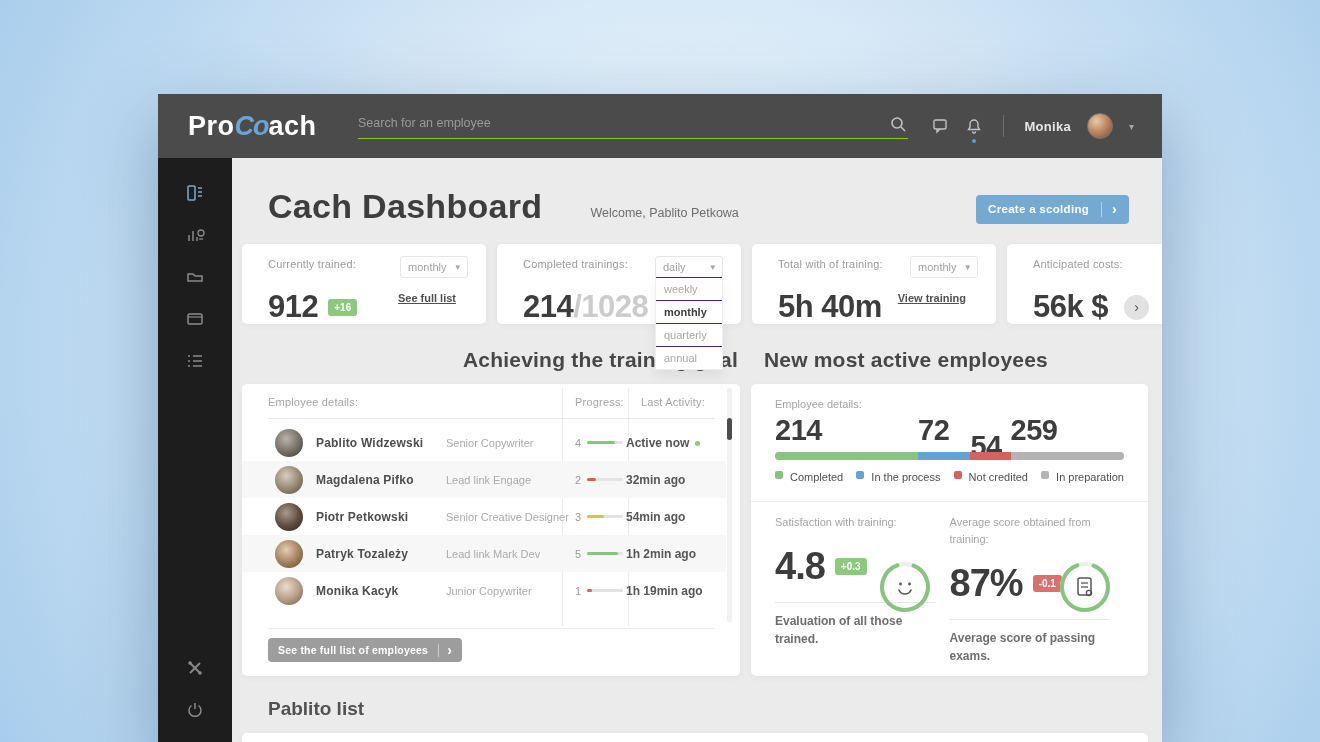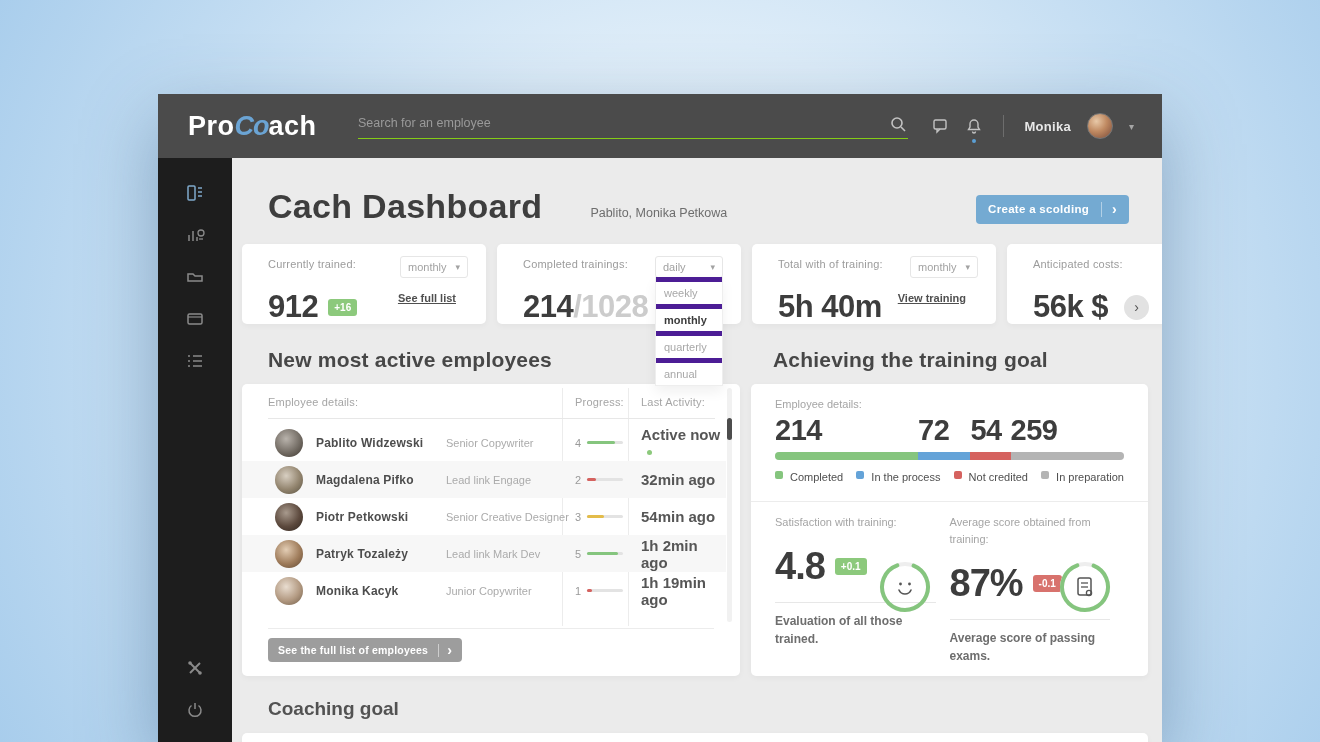--- a/index.html
+++ b/index.html
@@ -50,21 +50,21 @@
   .stat-value-row { display:flex; align-items:center; margin-top:19px; }
   .stat-value { font-size:31px; font-weight:bold; color:#3d3d3d; letter-spacing:-.5px; }
   .stat-total { font-size:31px; font-weight:bold; color:#cccccc; letter-spacing:-.5px; }
   .badge { font-size:10px; font-weight:bold; color:#fff; border-radius:3px; padding:3px 6px; margin-left:10px; }
   .badge.green { background:#8cc97c; }
   .badge.red { background:#d8726d; }
   .stat-link { position:absolute; right:30px; bottom:20px; font-size:11px; font-weight:bold; color:#4f4f4f; text-decoration:underline; cursor:pointer; }
   .dropdown { position:absolute; top:12px; right:18px; width:68px; border:1px solid #e6e6e6; border-radius:3px; background:#fff; font-size:11px; color:#a2a2a2; padding:4px 7px; display:flex; justify-content:space-between; align-items:center; cursor:pointer; }
   .dropdown .dd-chev { font-size:9px; color:#a2a2a2; }
   .dd-menu { position:absolute; top:33px; right:18px; width:68px; background:#fff; border:1px solid #eee; border-top:none; z-index:20; box-shadow:0 6px 12px rgba(0,0,0,.06); }
-  .dd-item { font-size:11px; color:#a8a8a8; padding:5px 8px; border-top:5px solid #4c1d95; cursor:pointer; }
+  .dd-item { font-size:11px; color:#a8a8a8; padding:5px 8px; border-top:1px solid #4c1d95; cursor:pointer; }
   .dd-item.selected { color:#3c3c3c; font-weight:bold; }
   .circle-btn { width:25px; height:25px; border-radius:50%; background:#e2e2e2; color:#555; margin-left:16px; display:flex; align-items:center; justify-content:center; cursor:pointer; font-size:13px; }
   
   .section-titles { display:flex; margin-top:24px; }
   .sec-title { font-size:21px; font-weight:bold; color:#474747; letter-spacing:.2px; }
   .sec-title.left { margin-left:26px; }
   .sec-title.right { margin-left:221px; }
   
   .cards-row { display:flex; margin-top:12px; }
   .table-card { position:relative; width:498px; height:292px; background:#fff; border-radius:5px; box-shadow:0 2px 6px rgba(0,0,0,.04); overflow:hidden; }
@@ -80,21 +80,21 @@
   .emp-row:nth-child(1) .emp-avatar { background:radial-gradient(circle at 40% 35%, #b9b3ac 0%, #6e675f 60%, #3c362f 100%); }
   .emp-row:nth-child(2) .emp-avatar { background:radial-gradient(circle at 40% 35%, #d8cfc2 0%, #93856f 55%, #57503f 100%); }
   .emp-row:nth-child(3) .emp-avatar { background:radial-gradient(circle at 40% 35%, #a89a8d 0%, #5d4a3e 55%, #2e241d 100%); }
   .emp-row:nth-child(4) .emp-avatar { background:radial-gradient(circle at 40% 35%, #e3cdb4 0%, #a07d5c 55%, #5f4630 100%); }
   .emp-row:nth-child(5) .emp-avatar { background:radial-gradient(circle at 40% 35%, #e9ddd0 0%, #b39a82 55%, #6d5a46 100%); }
   .emp-name { position:absolute; left:74px; font-size:12px; font-weight:bold; color:#4d4d4d; letter-spacing:.2px; }
   .emp-role { position:absolute; left:204px; font-size:11px; color:#ababab; }
   .emp-score { position:absolute; left:333px; font-size:11px; color:#9a9a9a; }
   .bar-track { position:absolute; left:345px; width:36px; height:3px; border-radius:2px; background:#e3e3e3; }
   .bar-fill { height:3px; border-radius:2px; }
-  .emp-activity { position:absolute; left:399px; font-size:15px; font-weight:bold; color:#565656; }
+  .emp-activity { position:absolute; left:384px; font-size:12px; font-weight:bold; color:#565656; }
   .active-dot { display:inline-block; width:5px; height:5px; border-radius:50%; background:#8cc97c; margin-left:6px; vertical-align:middle; }
   .tbl-foot-line { position:absolute; left:26px; right:26px; bottom:47px; height:1px; background:#ececec; }
   .list-btn { position:absolute; left:26px; bottom:14px; background:#9d9d9d; color:#fff; border:none; border-radius:4px; height:24px; padding:0 10px; font-size:10.5px; font-weight:bold; letter-spacing:.2px; display:flex; align-items:center; cursor:pointer; font-family:"Liberation Sans",sans-serif; }
   .list-btn .btn-sep { width:1px; height:13px; background:rgba(255,255,255,.5); margin:0 8px 0 10px; }
   
   .goal-card { position:relative; width:397px; height:292px; margin-left:11px; background:#fff; border-radius:5px; box-shadow:0 2px 6px rgba(0,0,0,.04); padding:14px 24px 0 24px; }
   .goal-label { font-size:11px; color:#a5a5a5; }
   .seg-labels { position:relative; height:36px; margin-top:4px; }
   .seg-num { position:absolute; top:0; font-size:29px; font-weight:bold; color:#3d3d3d; letter-spacing:-.5px; }
   .seg-bar { position:relative; height:8px; border-radius:4px; background:#ededed; margin-top:2px; overflow:hidden; }
@@ -210,21 +210,21 @@
             <path d="M6.5 5.5 a6 6 0 1 0 7 0" fill="none" stroke="#8a8a8a" stroke-width="1.5"></path>
             <line x1="10" y1="3" x2="10" y2="9" stroke="#8a8a8a" stroke-width="1.5"></line>
           </svg>
       </span>
     </div>
 
     <div class="main">
 
       <div class="page-header">
         <div class="page-title">Cach Dashboard</div>
-        <div class="welcome">Pablito, Monika Petkowa</div>
+        <div class="welcome">Welcome, Pablito Petkowa</div>
         <button class="cta-btn">
           <span>Create a scolding</span>
           <span class="btn-sep"></span>
           <span class="chevron-r"></span>
         </button>
       </div>
 
       <div class="stats-row">
 
         <div class="stat-card">
@@ -277,22 +277,22 @@
           <div class="stat-value-row">
             <span class="stat-value">56k $</span>
             <span class="circle-btn">
                 <span class="chevron-r"></span>
               </span>
           </div>
         </div>
       </div>
 
       <div class="section-titles">
+        <div class="sec-title right">Achieving the training goal</div>
         <div class="sec-title left">New most active employees</div>
-        <div class="sec-title right">Achieving the training goal</div>
       </div>
 
       <div class="cards-row">
 
         <div class="table-card">
           <div class="tbl-head" style="left:26px">Employee details:</div>
           <div class="tbl-head" style="left:333px">Progress:</div>
           <div class="tbl-head" style="left:399px">Last Activity:</div>
           <div class="col-divider" style="left:320px"></div>
           <div class="col-divider" style="left:386px"></div>
@@ -360,21 +360,21 @@
             <span class="chevron-r"></span>
           </button>
         </div>
 
         <div class="goal-card">
           <div class="goal-label">Employee details:</div>
 
           <div class="seg-labels">
             <span class="seg-num" style="left: 0%;">214</span>
             <span class="seg-num" style="left: 41%;">72</span>
-            <span class="seg-num" style="left: 56%;">54</span>
+            <span class="seg-num" style="left: 56%; margin-top: 16px;">54</span>
             <span class="seg-num" style="left: 67.5%;">259</span>
           </div>
           <div class="seg-bar">
             <span class="seg" style="left: 0%; width: 41%; background: rgb(133, 197, 126);"></span>
               <span class="seg" style="left: 41%; width: 15%; background: rgb(100, 163, 216);"></span>
               <span class="seg" style="left: 56%; width: 11.5%; background: rgb(213, 98, 95);"></span>
               <span class="seg" style="left: 67.5%; width: 32.5%; background: rgb(180, 180, 180);"></span>
           </div>
           <div class="legend">
             <span class="legend-item">
@@ -395,21 +395,21 @@
               </span>
           </div>
 
           <div class="goal-divider"></div>
 
           <div class="goal-cols">
             <div class="goal-col">
               <div class="goal-col-label">Satisfaction with training:</div>
               <div class="big-val-row">
                 <span class="big-val">4.8</span>
-                <span class="badge green">+0.1</span>
+                <span class="badge green">+0.3</span>
               </div>
               <span class="ring">
                 <svg width="54" height="54" viewBox="0 0 54 54">
                   <circle cx="27" cy="27" r="23" fill="none" stroke="#eeeeee" stroke-width="4"></circle>
                   <circle cx="27" cy="27" r="23" fill="none" stroke="#85c57e" stroke-width="4" stroke-linecap="round" stroke-dasharray="127 17.5" transform="rotate(-68 27 27)"></circle>
                   <circle cx="22.5" cy="24" r="1.4" fill="#555"></circle>
                     <circle cx="31.5" cy="24" r="1.4" fill="#555"></circle>
                   <path d="M21 30 a6.5 6.5 0 0 0 12 0" fill="none" stroke="#555" stroke-width="1.6" stroke-linecap="round"></path>
                 </svg>
               </span>
@@ -433,18 +433,18 @@
                   <circle cx="31" cy="33" r="2.6" fill="none" stroke="#555" stroke-width="1.3"></circle>
                 </svg>
               </span>
               <div class="mini-divider"></div>
               <div class="goal-caption">Average score of passing exams.</div>
             </div>
           </div>
         </div>
       </div>
 
-      <div class="coach-title">Coaching goal</div>
+      <div class="coach-title">Pablito list</div>
       <div class="coach-card"></div>
 
     </div>
   </div>
 </div>
 
 </body></html>

